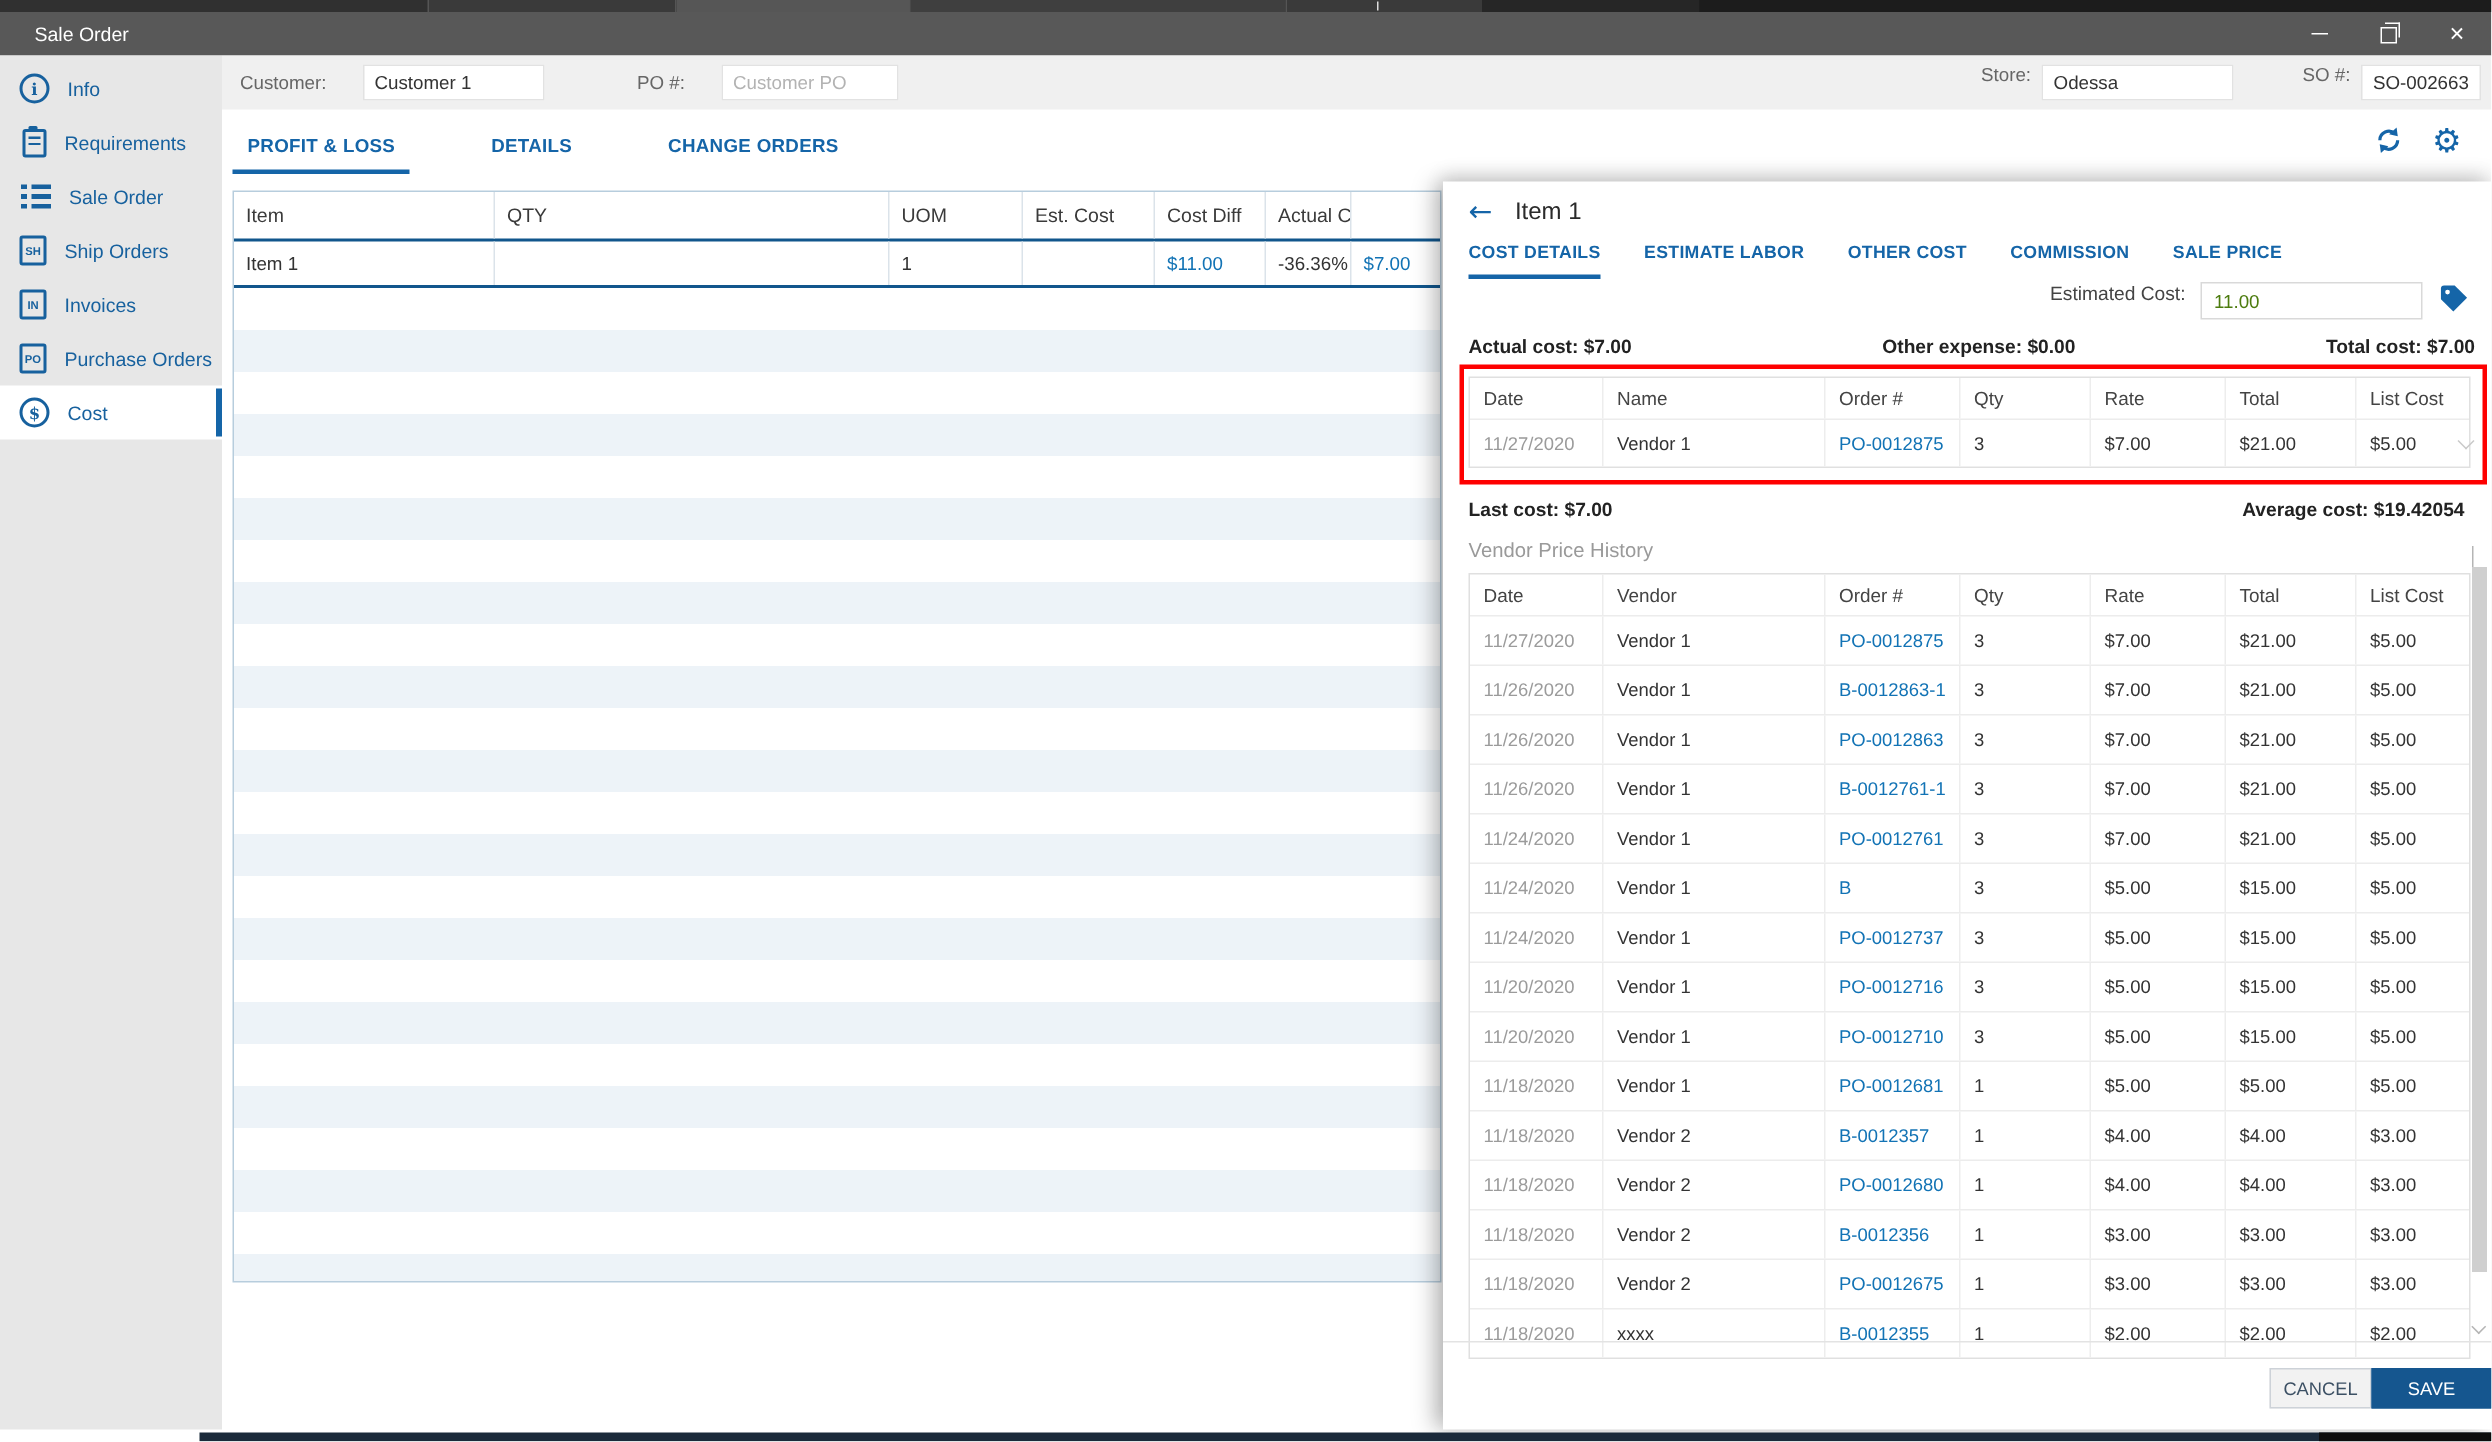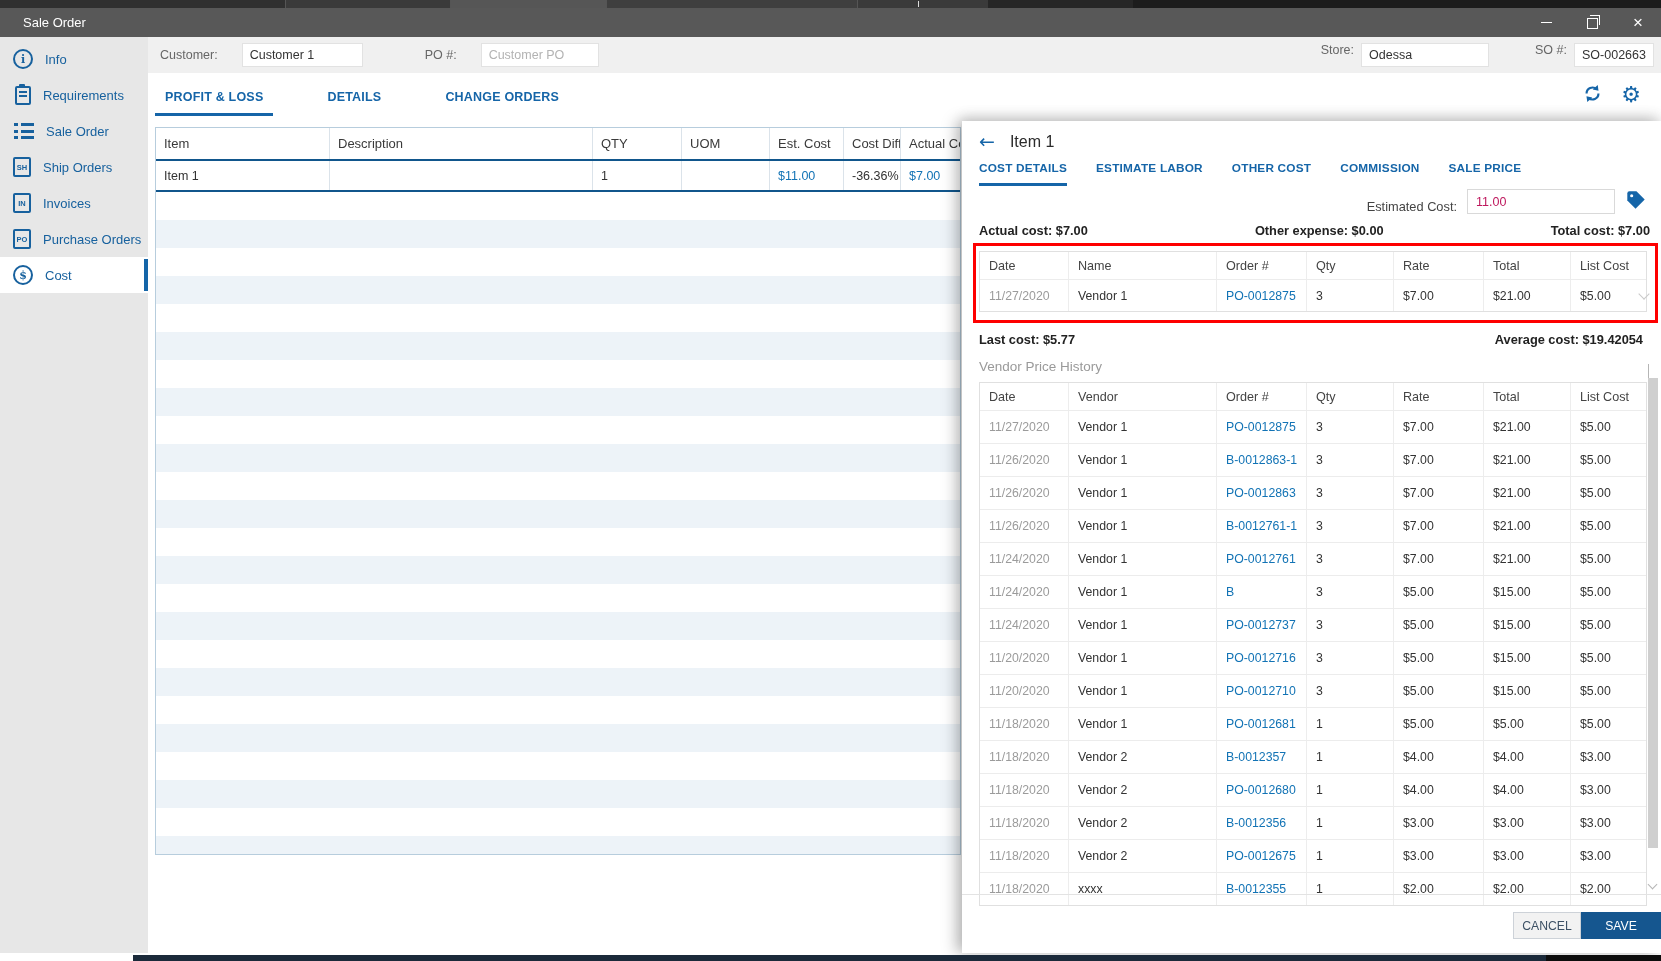--- a/index.html
+++ b/index.html
@@ -88,23 +88,23 @@
 
   
   .panel{position:absolute;left:962px;top:121px;right:0;bottom:8px;background:#fff;
          box-shadow:-6px 0 14px rgba(0,0,0,.25),0 -5px 12px rgba(0,0,0,.10);}
   .p-head{position:absolute;left:17px;top:11px;display:flex;align-items:center;gap:15px;}
   .back-arrow{color:#1565a8;font-size:19px;line-height:1;font-family:"DejaVu Sans",sans-serif;cursor:default;}
   .p-title{font-size:16px;color:#2b2b2b;}
   .p-tabs{position:absolute;left:17px;top:40px;display:flex;gap:29px;}
   .ptab{font-weight:bold;font-size:11.8px;color:#1565a8;position:relative;padding-bottom:11px;cursor:default;letter-spacing:.2px;}
   .ptab.active::after{content:'';position:absolute;left:0;right:0;bottom:0;height:3px;background:#1565a8;}
-  .est-row{position:absolute;left:0;right:14px;top:67px;height:26px;display:flex;align-items:flex-end;justify-content:flex-end;gap:10px;}
+  .est-row{position:absolute;left:0;right:14px;top:67px;height:26px;display:flex;align-items:flex-start;justify-content:flex-end;gap:10px;}
   .est-row label{color:#444;font-size:12.8px;}
-  .est-row input{width:148px;height:25px;border:1px solid #d9d9d9;padding:0 8px;font-size:12.5px;color:#be185d;
+  .est-row input{width:148px;height:25px;border:1px solid #d9d9d9;padding:0 8px;font-size:12.5px;color:#4d7c0f;
         font-family:"Liberation Sans",sans-serif;box-sizing:border-box;outline:none;}
   .sum-row{position:absolute;left:17px;right:11px;top:102px;display:flex;justify-content:space-between;
         font-weight:bold;font-size:12.8px;color:#222;}
   .red-box{position:absolute;left:11px;right:3px;top:122px;height:80px;border:3px solid #fe0000;box-sizing:border-box;}
   .mini-chev{position:absolute;right:7px;top:44px;width:7px;height:7px;border-right:1.5px solid #c9c9c9;
         border-bottom:1.5px solid #c9c9c9;transform:rotate(45deg);}
   .last-row{position:absolute;left:17px;right:18px;top:211px;display:flex;justify-content:space-between;
         font-weight:bold;font-size:12.8px;color:#222;}
   .vph-title{position:absolute;left:17px;top:238px;color:#9a9a9a;font-size:13.5px;}
 
@@ -257,21 +257,20 @@
         <polygon points="5.4,22.8 4.4,15.4 11.7,17.1" fill="#1565a8"></polygon>
       </svg>
     </span>
     <span class="gear-glyph">⚙</span>
   </div>
 
   <div class="items-table">
     <div class="mhead mcols">
 
     <div>Item</div>
-        <div>Description</div>
         <div>QTY</div>
         <div>UOM</div>
         <div>Est. Cost</div>
         <div>Cost Diff</div>
         <div>Actual Cost</div>
       </div>
     <div class="sel-row mcols">
       <div>Item 1</div>
       <div></div>
       <div>1</div>
@@ -365,21 +364,21 @@
               <div>$7.00</div>
               <div>$21.00</div>
               <div>$5.00</div>
             </div>
           </div>
       </div>
       <span class="mini-chev"></span>
     </div>
 
     <div class="last-row">
-      <span>Last cost: $5.77</span>
+      <span>Last cost: $7.00</span>
       <span>Average cost: $19.42054</span>
     </div>
 
     <div class="vph-title">Vendor Price History</div>
 
     <div class="pgrid vtable">
       <div class="phead pcols">
 
       <div>Date</div>
           <div>Vendor</div>

